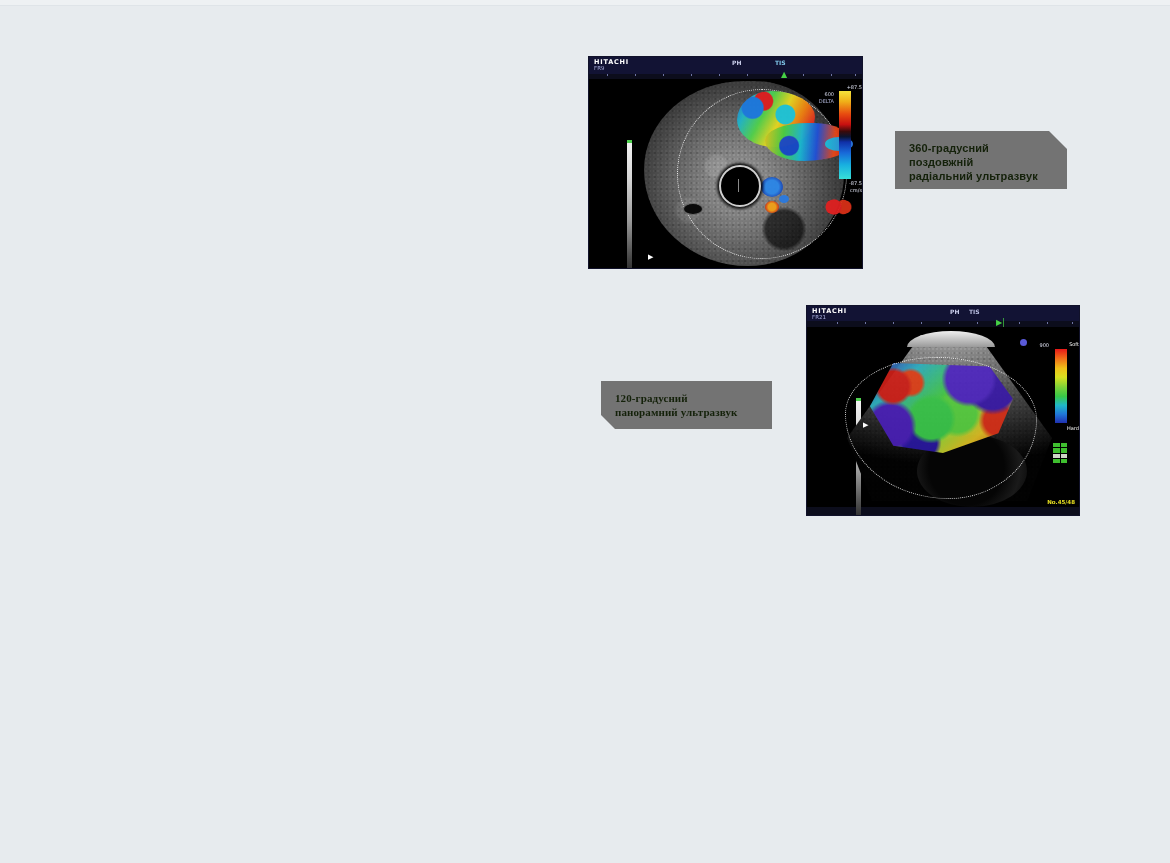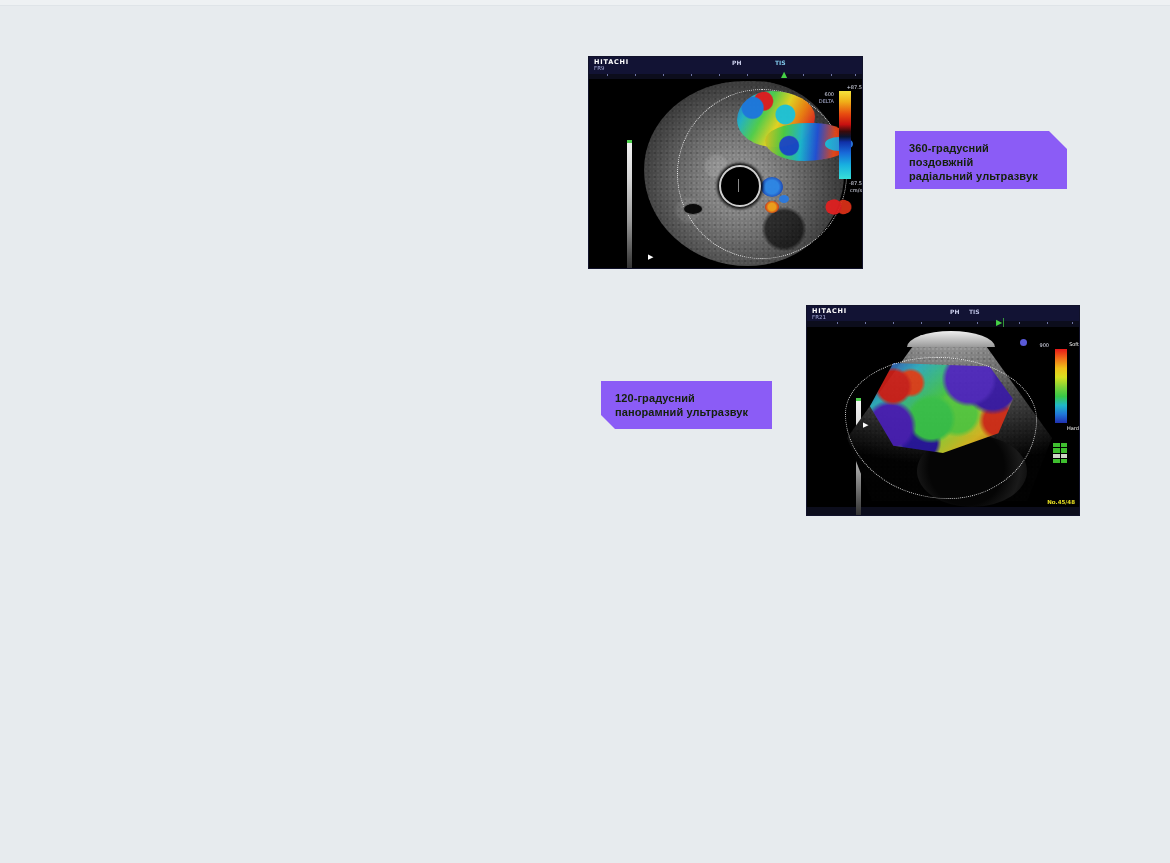--- a/index.html
+++ b/index.html
@@ -19,36 +19,37 @@
     left: 0; top: 0;
     width: 1170px;
     height: 5px;
     background: #eef1f3;
     border-bottom: 1px solid #dfe4e8;
   }
 
   
   .callout {
     position: absolute;
-    background: #8b5cf6;
+    background: #737373;
     color: #14210a;
     font-weight: bold;
     font-size: 11px;
     line-height: 14px;
     letter-spacing: 0.1px;
     padding: 10px 14px 10px 14px;
     box-sizing: border-box;
   }
   .callout-tr {
     
     clip-path: polygon(0 0, calc(100% - 18px) 0, 100% 18px, 100% 100%, 0 100%);
   }
   .callout-bl {
     
     clip-path: polygon(0 0, 100% 0, 100% 100%, 14px 100%, 0 calc(100% - 14px));
+    font-family: Liberation Serif, serif;
   }
   .callout-radial {
     left: 895px; top: 131px;
     width: 172px; height: 58px;
   }
   .callout-linear {
     left: 601px; top: 381px;
     width: 171px; height: 48px;
   }
 

